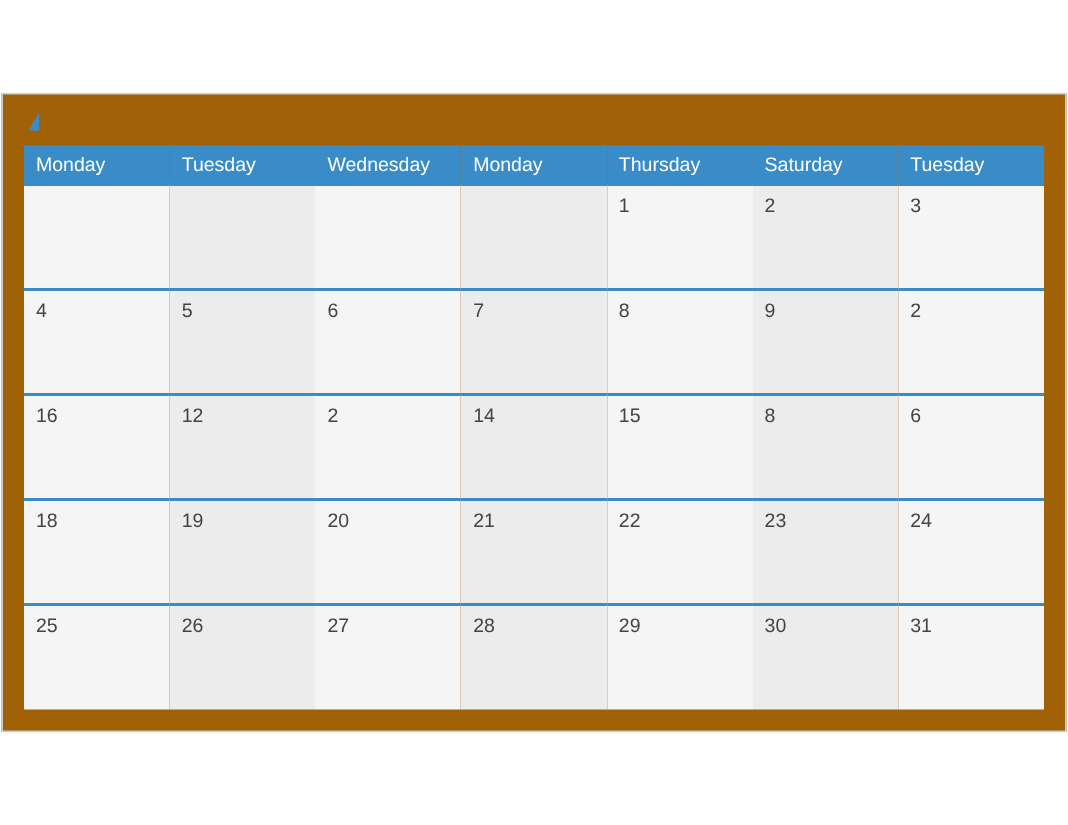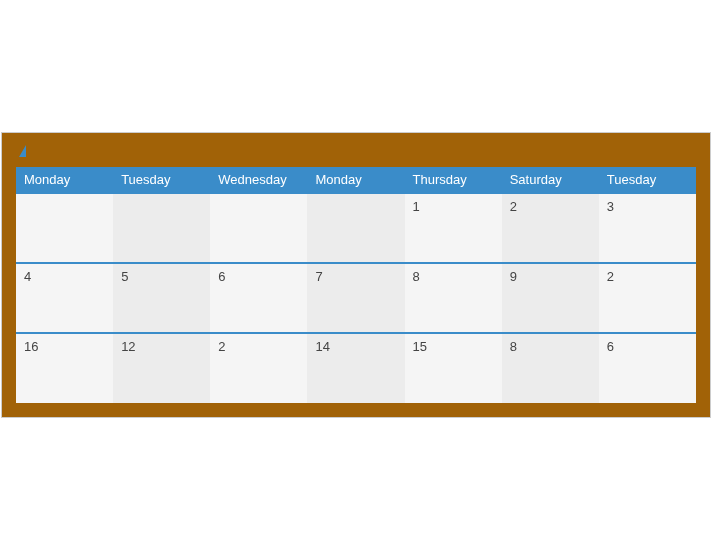--- a/index.html
+++ b/index.html
@@ -144,15 +144,33 @@
         </tr>
         <tr>
           <td><span class="day-number">16</span></td>
           <td><span class="day-number">12</span></td>
           <td><span class="day-number">2</span></td>
           <td><span class="day-number">14</span></td>
           <td><span class="day-number">15</span></td>
           <td><span class="day-number">8</span></td>
           <td><span class="day-number">6</span></td>
         </tr>
+        <tr>
+          <td><span class="day-number">18</span></td>
+          <td><span class="day-number">19</span></td>
+          <td><span class="day-number">20</span></td>
+          <td><span class="day-number">21</span></td>
+          <td><span class="day-number">22</span></td>
+          <td><span class="day-number">23</span></td>
+          <td><span class="day-number">24</span></td>
+        </tr>
+        <tr>
+          <td><span class="day-number">25</span></td>
+          <td><span class="day-number">26</span></td>
+          <td><span class="day-number">27</span></td>
+          <td><span class="day-number">28</span></td>
+          <td><span class="day-number">29</span></td>
+          <td><span class="day-number">30</span></td>
+          <td><span class="day-number">31</span></td>
+        </tr>
       </tbody>
   </table>
 </div>
 
 </body></html>

